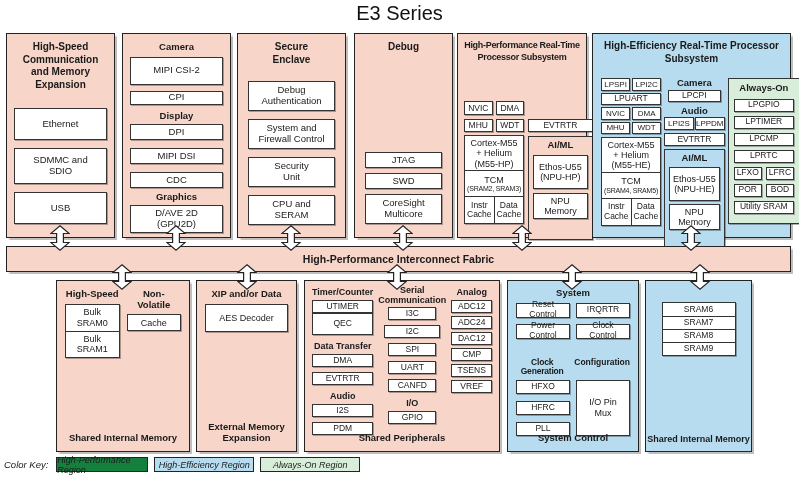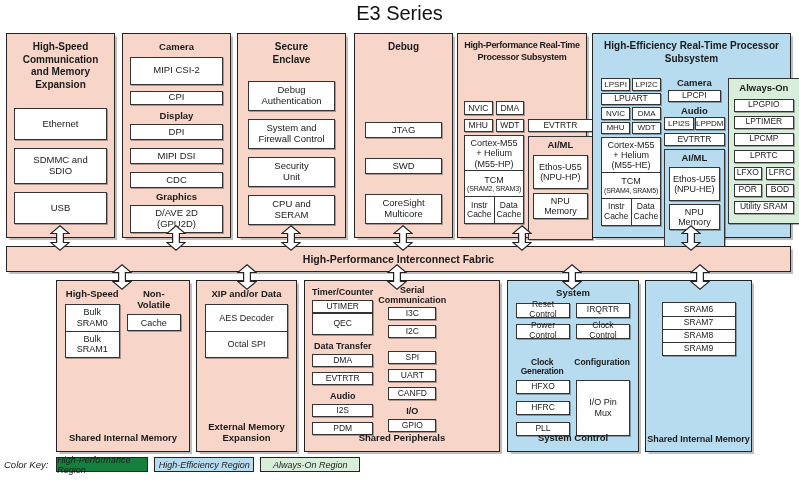--- a/index.html
+++ b/index.html
@@ -76,21 +76,21 @@
     <div style="margin-top:15px;display:flex;flex-direction:column;gap:8px;">
       <div class="wbox" style="height:30px;">Debug Authentication</div>
       <div class="wbox" style="height:30px;">System and Firewall Control</div>
       <div class="wbox" style="height:30px;padding:1px 22px;">Security Unit</div>
       <div class="wbox" style="height:30px;padding:1px 20px;">CPU and SERAM</div>
     </div>
   </div>
 
   <div class="blk" style="left:354px;width:99px;padding:7px 10px 13px;">
     <div class="btitle">Debug</div>
-    <div style="margin-top:auto;display:flex;flex-direction:column;gap:20px;">
+    <div style="margin-top:auto;display:flex;flex-direction:column;gap:5px;">
       <div class="wbox" style="height:16px;">JTAG</div>
       <div class="wbox" style="height:16px;">SWD</div>
       <div class="wbox" style="height:30px;padding:1px 18px;">CoreSight Multicore</div>
     </div>
   </div>
 
   <div class="blk" style="left:457px;width:130px;padding:6px 6px;">
     <div class="btitle-sm">High-Performance Real-Time Processor Subsystem</div>
     <div style="display:flex;gap:4px;margin-top:38px;">
       <div style="flex:0 0 56px;display:flex;flex-direction:column;">
@@ -210,47 +210,55 @@
         </div>
       </div>
     </div>
     <div class="blabel">Shared Internal Memory</div>
   </div>
 
   <div class="blk bot" style="left:196px;width:101px;padding:8px 8px;">
     <div class="hdr">XIP and/or Data</div>
     <div class="group" style="margin-top:4px;">
       <div class="cell f9" style="height:26px;">AES Decoder</div>
-      <div class="cell ct f9" style="height:26px;">Octal SPI</div>
     </div>
     <div class="blabel" style="left:10px;right:10px;">External Memory Expansion</div>
   </div>
 
   <div class="blk bot" style="left:304px;width:196px;padding:6px 7px;">
     <div style="display:flex;gap:5px;">
       <div style="flex:0 0 60px;display:flex;flex-direction:column;">
         <div class="hdr f9">Timer/Counter</div>
         <div class="wbox f85" style="height:13px;margin-top:3px;">UTIMER</div>
         <div class="wbox f85" style="height:22px;margin-top:0;">QEC</div>
         <div class="hdr f9" style="margin-top:6px;">Data Transfer</div>
         <div class="wbox f85" style="height:13px;margin-top:3px;">DMA</div>
         <div class="wbox f85" style="height:13px;margin-top:5px;">EVTRTR</div>
         <div class="hdr f9" style="margin-top:6px;">Audio</div>
         <div class="wbox f85" style="height:13px;margin-top:3px;">I2S</div>
         <div class="wbox f85" style="height:13px;margin-top:5px;">PDM</div>
       </div>
       <div style="flex:0 0 64px;display:flex;flex-direction:column;">
         <div class="hdr f9" style="margin-top:-2px;">Serial Communication</div>
         <div class="wbox f85" style="height:13px;width:48px;margin:2px auto 0;">I3C</div>
-        <div class="wbox f85" style="height:13px;width:48px;margin:5px auto 8px;">I2C</div>
+        <div class="wbox f85" style="height:13px;width:56px;margin:5px auto 0;">I2C</div>
         <div class="wbox f85" style="height:13px;width:48px;margin:5px auto 0;">SPI</div>
         <div class="wbox f85" style="height:13px;width:48px;margin:5px auto 0;">UART</div>
         <div class="wbox f85" style="height:13px;width:48px;margin:5px auto 0;">CANFD</div>
         <div class="hdr f9" style="margin-top:6px;">I/O</div>
         <div class="wbox f85" style="height:13px;width:48px;margin:3px auto 0;">GPIO</div>
+      </div>
+      <div style="flex:1;display:flex;flex-direction:column;">
+        <div class="hdr f9">Analog</div>
+        <div class="wbox f85" style="height:13px;margin-top:3px;">ADC12</div>
+        <div class="wbox f85" style="height:13px;margin-top:3px;">ADC24</div>
+        <div class="wbox f85" style="height:13px;margin-top:3px;">DAC12</div>
+        <div class="wbox f85" style="height:13px;margin-top:3px;">CMP</div>
+        <div class="wbox f85" style="height:13px;margin-top:3px;">TSENS</div>
+        <div class="wbox f85" style="height:13px;margin-top:3px;">VREF</div>
       </div>
     </div>
     <div class="blabel">Shared Peripherals</div>
   </div>
 
   <div class="blk bot blue" style="left:507px;width:132px;padding:7px 8px;">
     <div class="hdr">System</div>
     <div class="row" style="gap:6px;margin-top:4px;justify-content:space-between;">
       <div class="wbox f85" style="height:15px;">Reset Control</div>
       <div class="wbox f85" style="height:15px;">IRQRTR</div>

